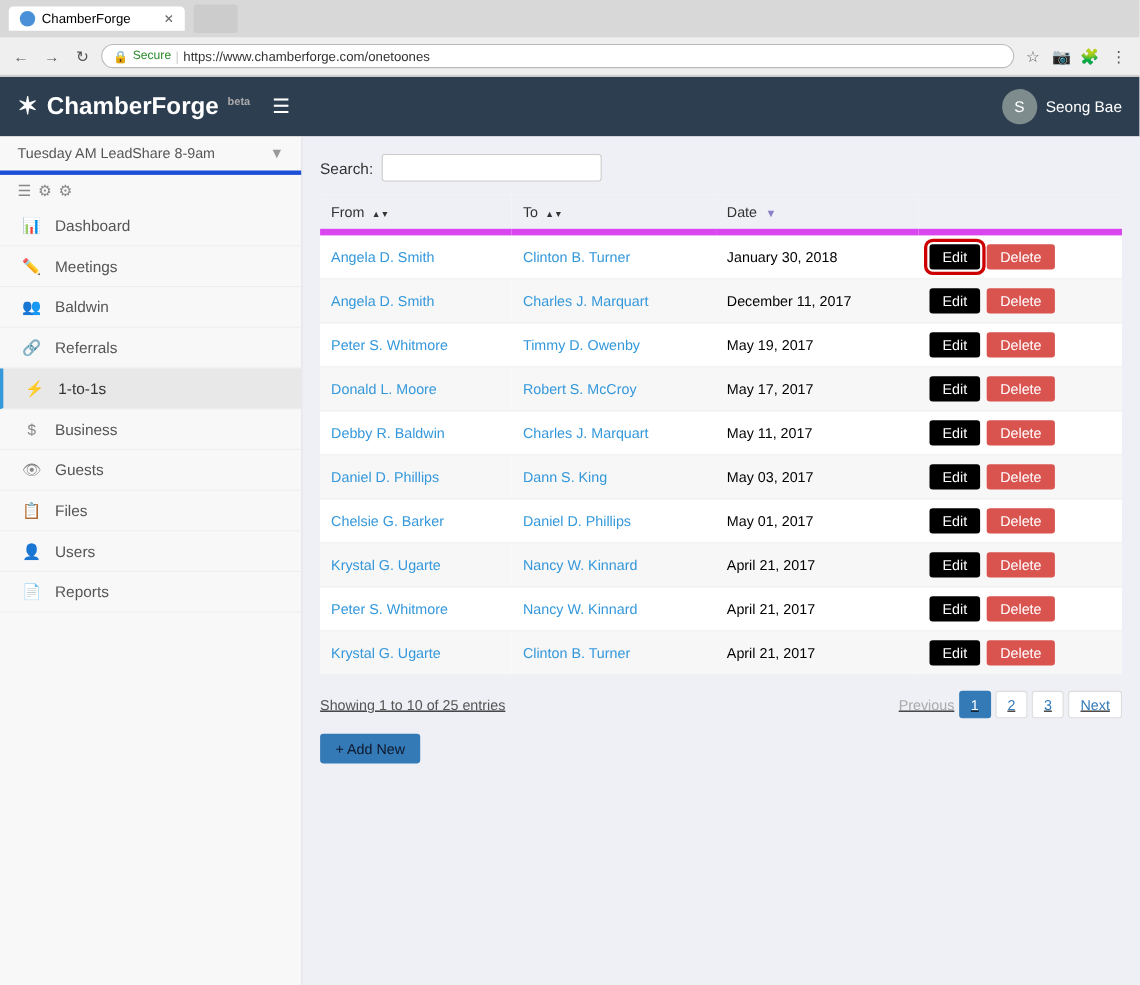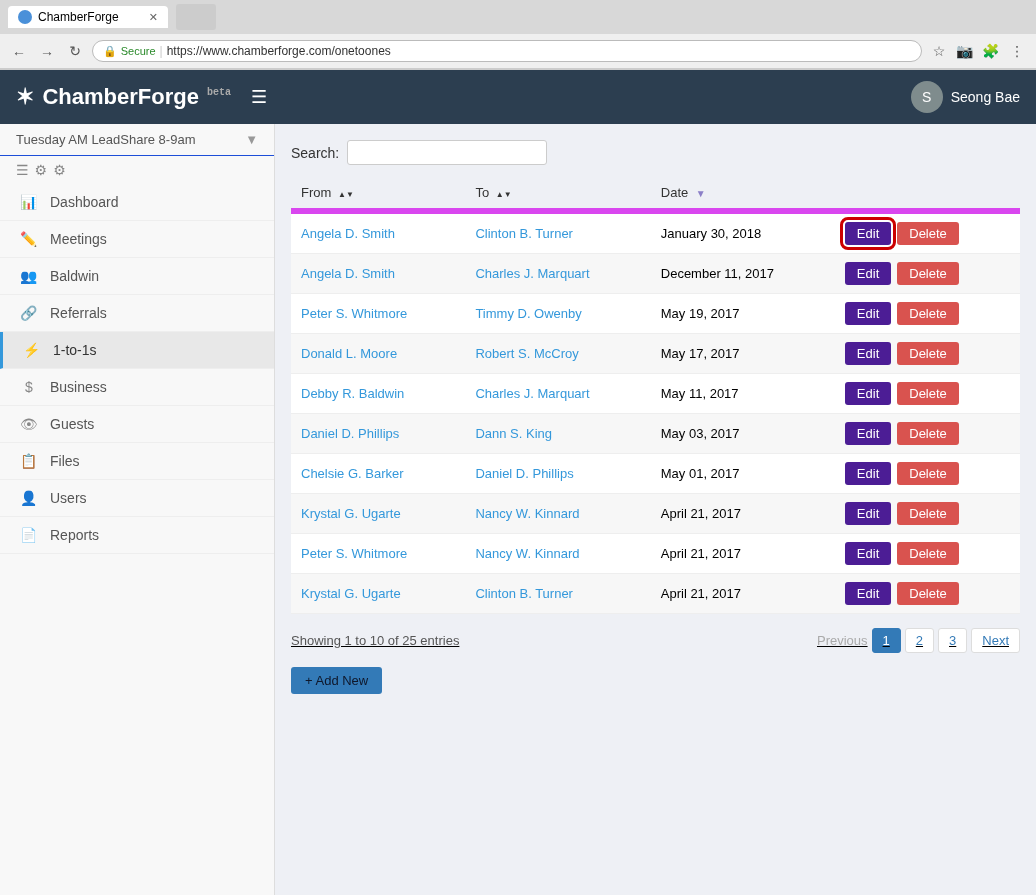--- a/index.html
+++ b/index.html
@@ -20,28 +20,28 @@
     .url-text { color: #333; font-size: 12px; }
     .nav-actions { display: flex; gap: 4px; }
     .nav-action-btn { width: 22px; height: 22px; border: none; background: none; cursor: pointer; color: #555; font-size: 14px; display: flex; align-items: center; justify-content: center; }
 
     
     .app-wrapper { display: flex; height: calc(895px - 82px); }
 
     
     .top-navbar { background: #2c3e50; display: flex; align-items: center; padding: 0 16px; height: 54px; }
     .brand { display: flex; align-items: center; gap: 8px; color: white; font-size: 22px; font-weight: bold; }
-    .brand-beta { font-size: 10px; color: #aaa; margin-top: -10px; font-family: Liberation Mono, monospace; }
+    .brand-beta { font-size: 10px; color: #aaa; margin-top: -10px; }
     .hamburger { margin-left: 20px; color: white; font-size: 18px; cursor: pointer; }
     .user-menu { margin-left: auto; display: flex; align-items: center; gap: 8px; color: white; cursor: pointer; }
     .user-avatar { width: 32px; height: 32px; border-radius: 50%; background: #7f8c8d; overflow: hidden; display: flex; align-items: center; justify-content: center; color: white; font-size: 14px; }
 
     
     .sidebar { width: 275px; background: #f8f8f8; border-right: 1px solid #ddd; display: flex; flex-direction: column; overflow-y: auto; }
-    .sidebar-group-header { padding: 8px 16px; font-size: 13px; color: #555; display: flex; align-items: center; justify-content: space-between; border-bottom: 1px solid #1d4ed8; }
+    .sidebar-group-header { padding: 8px 16px; font-size: 13px; color: #555; display: flex; align-items: center; justify-content: space-between; border-bottom: 4px solid #1d4ed8; }
     .sidebar-group-arrow { color: #999; }
     .sidebar-tools { display: flex; gap: 6px; padding: 6px 16px; align-items: center; }
     .sidebar-tool-icon { color: #888; cursor: pointer; font-size: 14px; }
     .sidebar-nav { flex: 1; }
     .sidebar-item { display: flex; align-items: center; gap: 12px; padding: 10px 16px 10px 20px; cursor: pointer; color: #555; border-bottom: 1px solid #eee; transition: background 0.15s; }
     .sidebar-item.active { background: #e8e8e8; border-left: 3px solid #3498db; color: #333; }
     .sidebar-item-icon { width: 18px; text-align: center; color: #888; }
     .sidebar-item.active .sidebar-item-icon { color: #f39c12; }
 
     
@@ -56,21 +56,21 @@
     .data-table th { background: #eef0f5; padding: 8px 10px; text-align: left; font-size: 13px; font-weight: normal; color: #333; border-bottom: 6px solid #d946ef; cursor: pointer; }
     .data-table th:last-child { text-align: center; }
     .data-table td { padding: 8px 10px; font-size: 13px; border-bottom: 1px solid #eee; }
     .data-table tr:nth-child(even) td { background: #f7f7f7; }
     .data-table tr:nth-child(odd) td { background: white; }
     .data-table a { color: #3498db; text-decoration: none; }
 
     .sort-arrow { color: #8b7fc7; margin-left: 4px; font-size: 10px; }
 
     
-    .btn-edit { background: #4c1d95; color: white; border: none; padding: 4px 12px; border-radius: 3px; cursor: pointer; font-size: 13px; }
+    .btn-edit { background: #000000; color: white; border: none; padding: 4px 12px; border-radius: 3px; cursor: pointer; font-size: 13px; }
     .btn-delete { background: #d9534f; color: white; border: none; padding: 4px 12px; border-radius: 3px; cursor: pointer; font-size: 13px; }
     .btn-add { background: #337ab7; color: #0f172a; border: none; padding: 6px 14px; border-radius: 3px; cursor: pointer; font-size: 13px; }
 
     
     .btn-edit-highlighted { outline: 3px solid #cc0000; outline-offset: 2px; }
 
     
     .actions-cell { display: flex; gap: 6px; align-items: center; }
 
     

